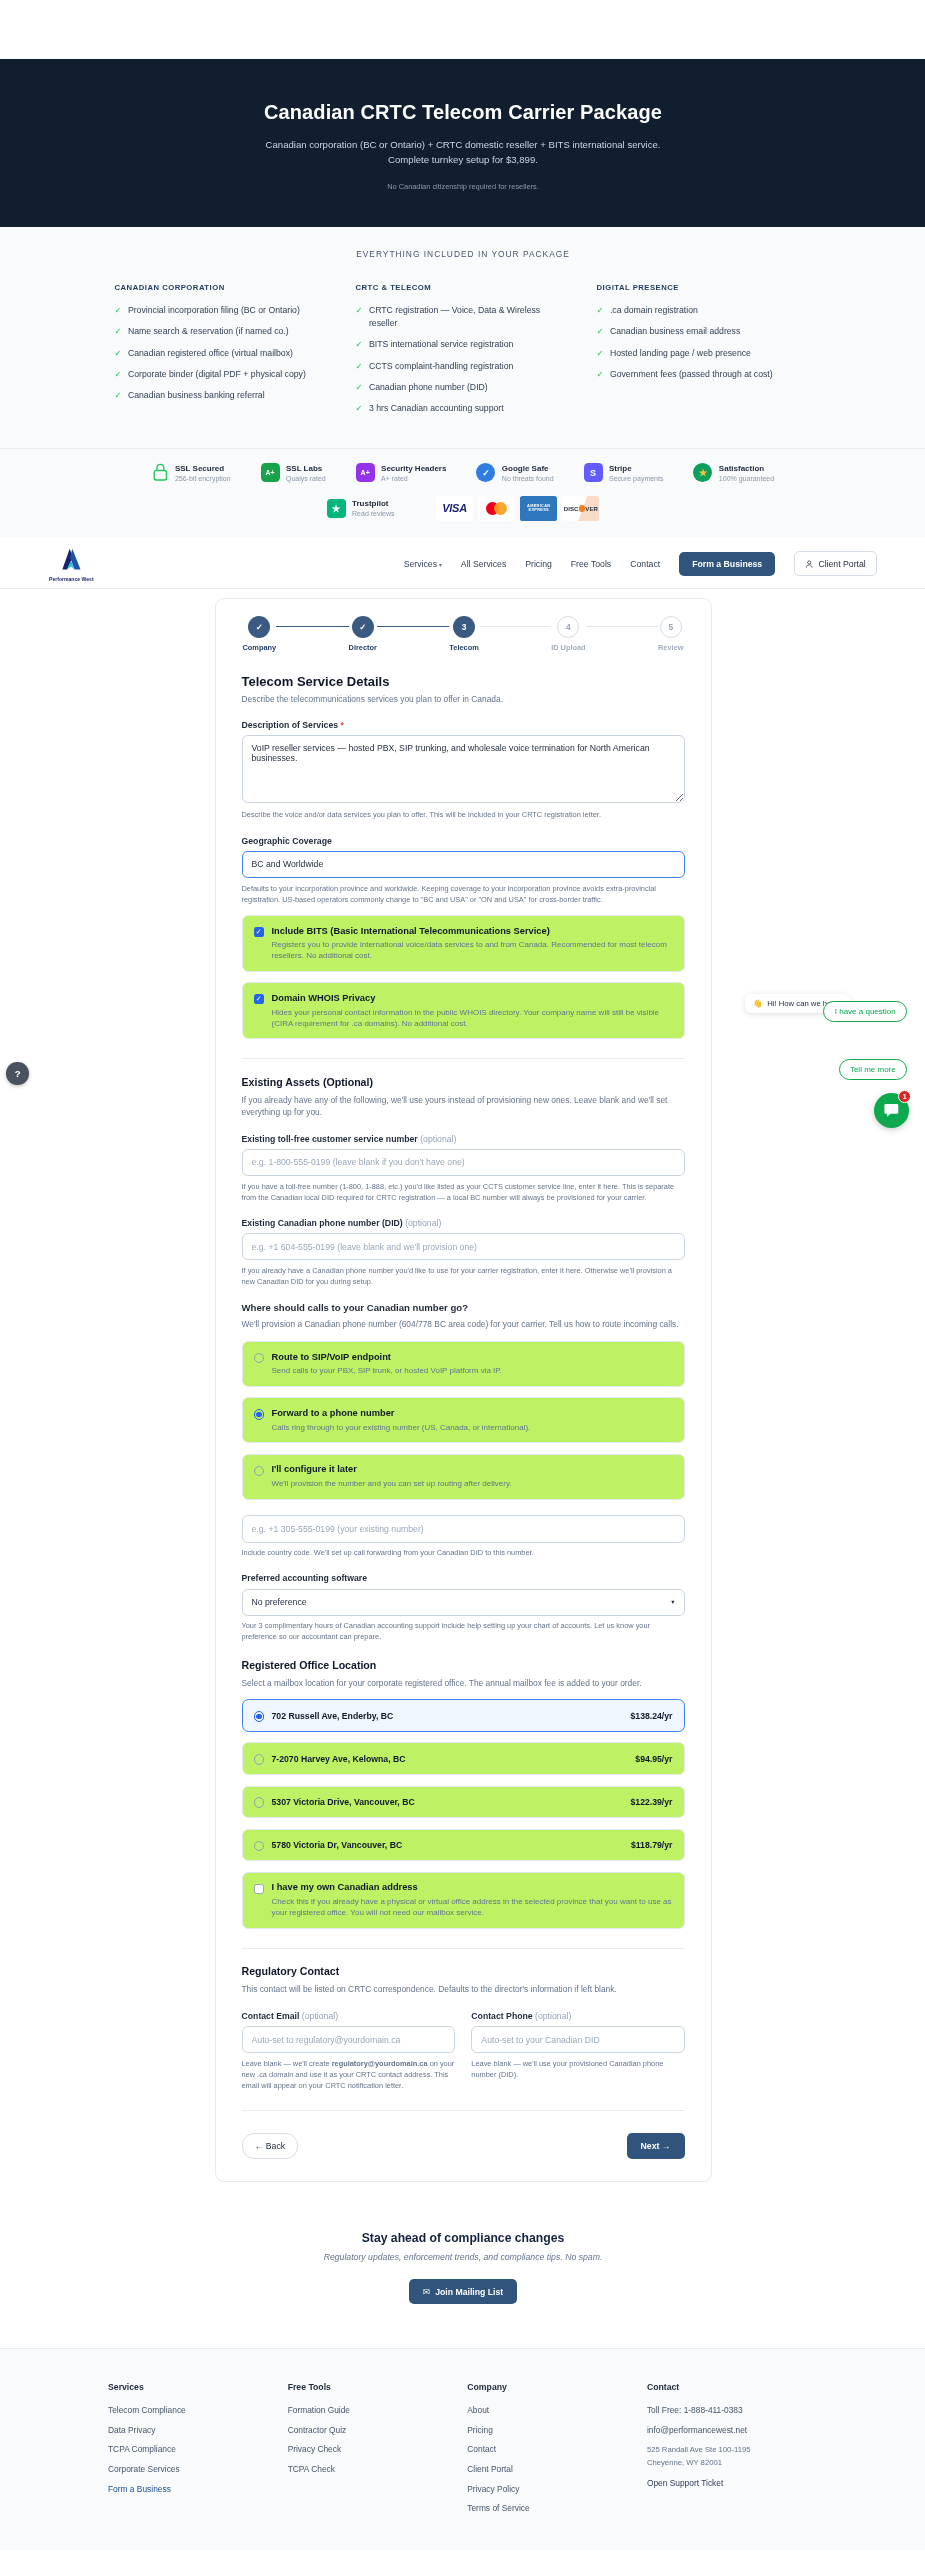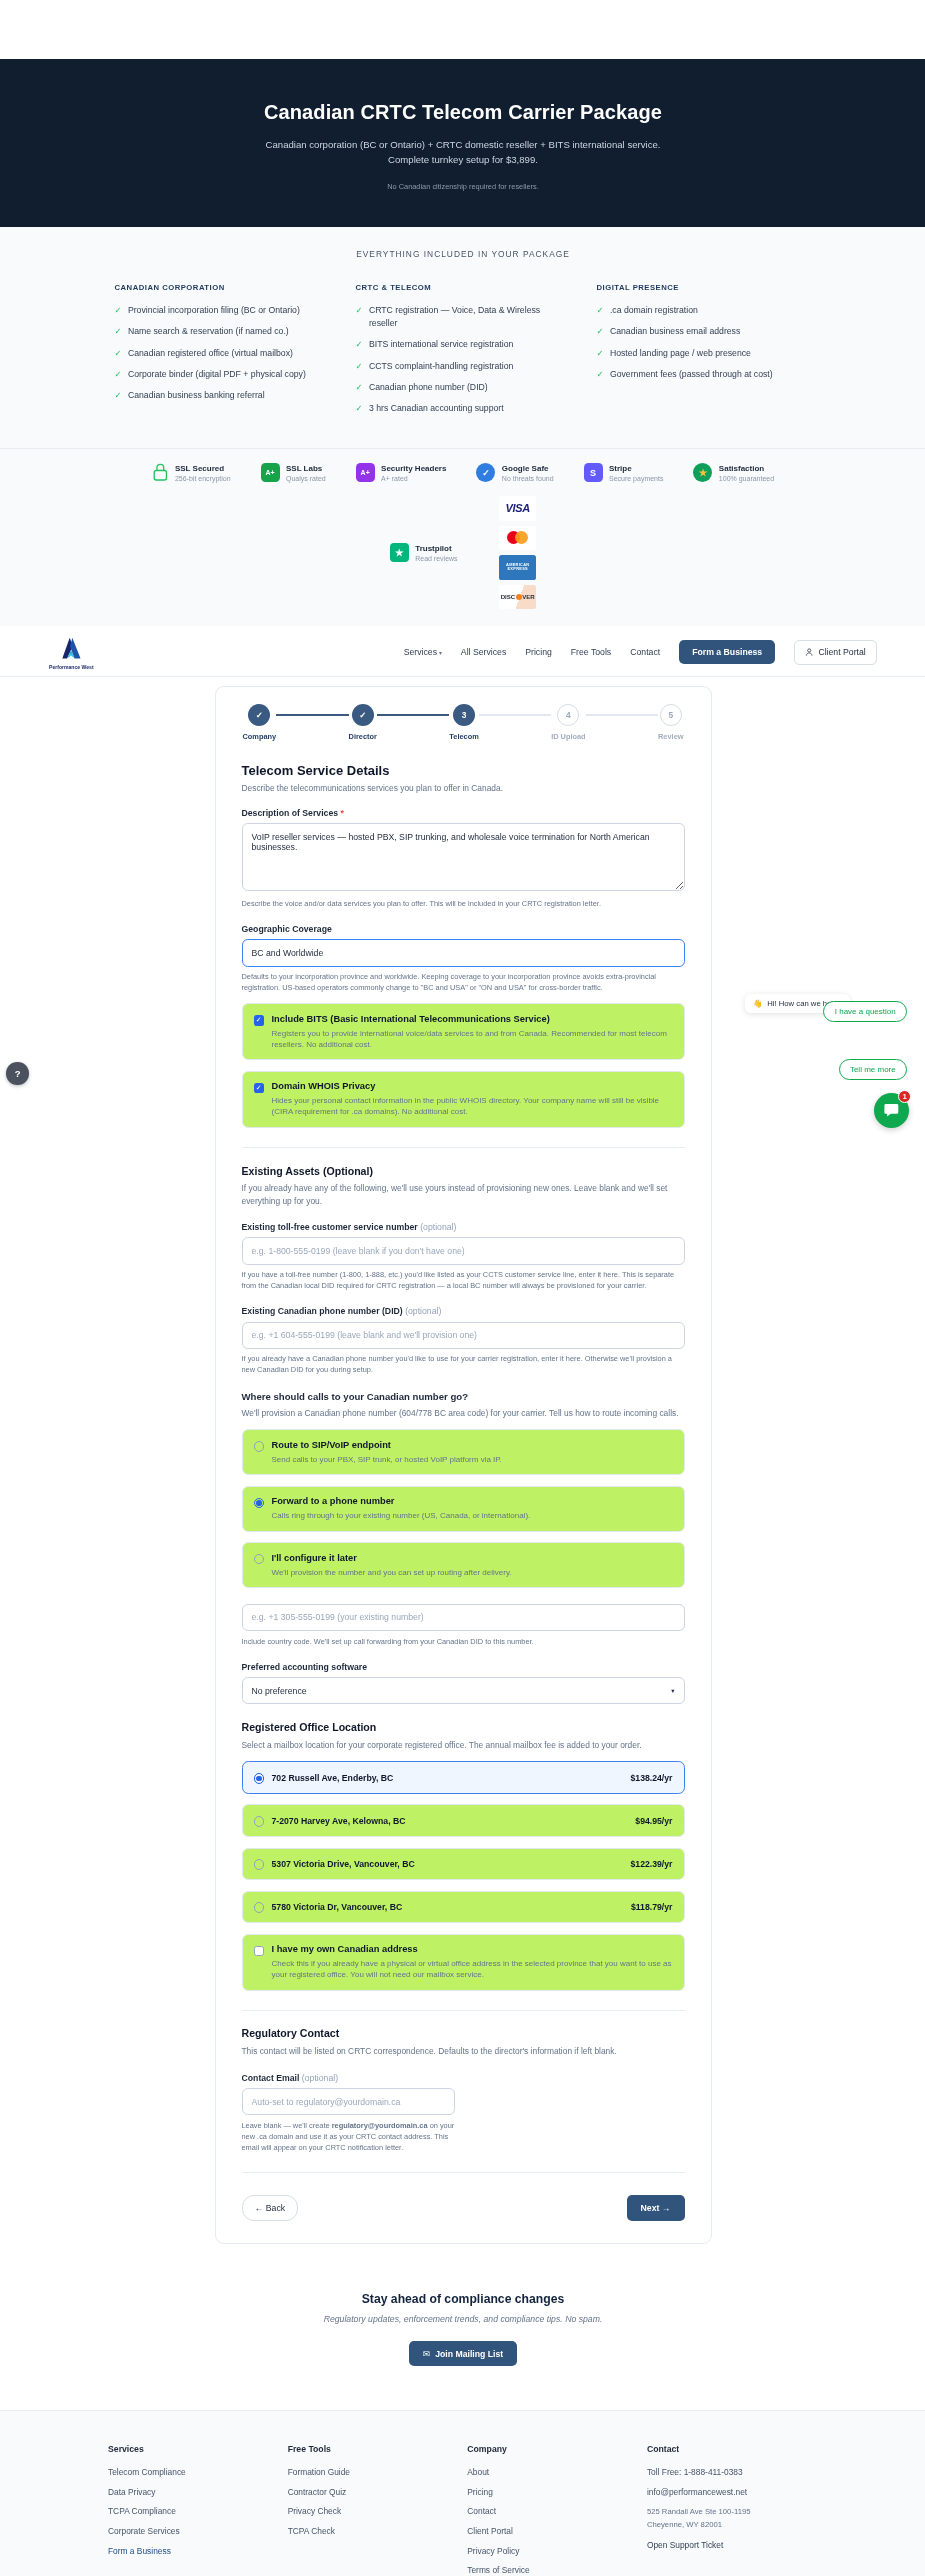--- a/index.html
+++ b/index.html
@@ -29,21 +29,21 @@
   .badge .t2 { font-size: 7px; color: #8a97a8; margin-top: 1.9px; }
   .bic { width: 19px; height: 19px; border-radius: 4.5px; display: flex; align-items: center; justify-content: center; color: #fff; font-size: 7px; font-weight: bold; flex: 0 0 auto; }
   .bic.round { border-radius: 50%; }
   .bic.ssllabs { background: #16a34a; }
   .bic.sechead { background: #9333ea; }
   .bic.google { background: #2f7de1; font-size: 9px; }
   .bic.stripe { background: #635bff; font-size: 9px; }
   .bic.satis { background: #0e9f5b; color: #f5c33b; font-size: 9.6px; }
   .bic.tp { background: #00b67a; border-radius: 3.9px; font-size: 9.6px; }
   .row2 { margin-top: 14px; }
-  .paycards { display: flex; align-items: center; gap: 5.1px; margin-left: 11.6px; flex-direction: column; }
+  .paycards { display: flex; align-items: center; gap: 5.1px; margin-left: 11.6px; }
   .pay { width: 37px; height: 24.4px; border-radius: 2.6px; background: #fff; display: flex; align-items: center; justify-content: center; overflow: hidden; }
   .pay.visa span { color: #1a1f71; font-size: 11px; font-weight: bold; font-style: italic; letter-spacing: -0.3px; }
   .mc-c { width: 13px; height: 13px; border-radius: 50%; }
   .mc-c.r { background: #eb001b; margin-right: -5.1px; }
   .mc-c.o { background: #f79e1b; opacity: .92; }
   .pay.amex { background: #2e77bc; }
   .pay.amex span { color: #fff; font-size: 3.9px; font-weight: bold; text-align: center; line-height: 4.5px; letter-spacing: 0.3px; }
   .pay.disc { background: linear-gradient(110deg, #ffffff 55%, #f9dcc8 55%); }
   .pay.disc .dtxt { font-size: 6.1px; font-weight: bold; color: #1f2937; display: flex; align-items: center; }
   .dot-o { width: 6.4px; height: 6.4px; border-radius: 50%; background: #f48120; margin: 0 0.3px; }
@@ -435,20 +435,21 @@
           <div class="help">Include country code. We'll set up call forwarding from your Canadian DID to this number.</div>
         </div>
       </div>
 
       <div class="field">
         <div class="flabel">Preferred accounting software</div>
         <div class="selbox">
           <span>No preference</span>
           <span class="dd">▾</span>
         </div>
+        <div class="help">Your 3 complimentary hours of Canadian accounting support include help setting up your chart of accounts. Let us know your preference so our accountant can prepare.</div>
       </div>
 
       <div class="h3">Registered Office Location</div>
       <div class="h3sub">Select a mailbox location for your corporate registered office. The annual mailbox fee is added to your order.</div>
 
       <div class="optcard office-row sel">
         <div class="office-l">
           <span class="rd on"></span>
           <span class="oc-title">702 Russell Ave, Enderby, BC</span>
         </div>
@@ -488,20 +489,25 @@
 
       <div class="h3">Regulatory Contact</div>
       <div class="h3sub">This contact will be listed on CRTC correspondence. Defaults to the director's information if left blank.</div>
 
 
       <div class="two-col">
         <div>
           <div class="flabel"><span>Contact Email</span> <span class="opt">(optional)</span></div>
           <input class="inp" placeholder="Auto-set to regulatory@yourdomain.ca" style="">
           <div class="help"><span>Leave blank — we'll create </span><b>regulatory@yourdomain.ca</b><span> on your new .ca domain and use it as your CRTC contact address. This email will appear on your CRTC notification letter.</span></div>
+        </div>
+        <div>
+          <div class="flabel"><span>Contact Phone</span> <span class="opt">(optional)</span></div>
+          <input class="inp" placeholder="Auto-set to your Canadian DID" style="">
+          <div class="help">Leave blank — we'll use your provisioned Canadian phone number (DID).</div>
         </div>
       </div>
 
       <hr class="div">
 
       <div class="form-actions">
         <button class="btn-back">← Back</button>
         <button class="btn-next">Next →</button>
       </div>
     </div>

